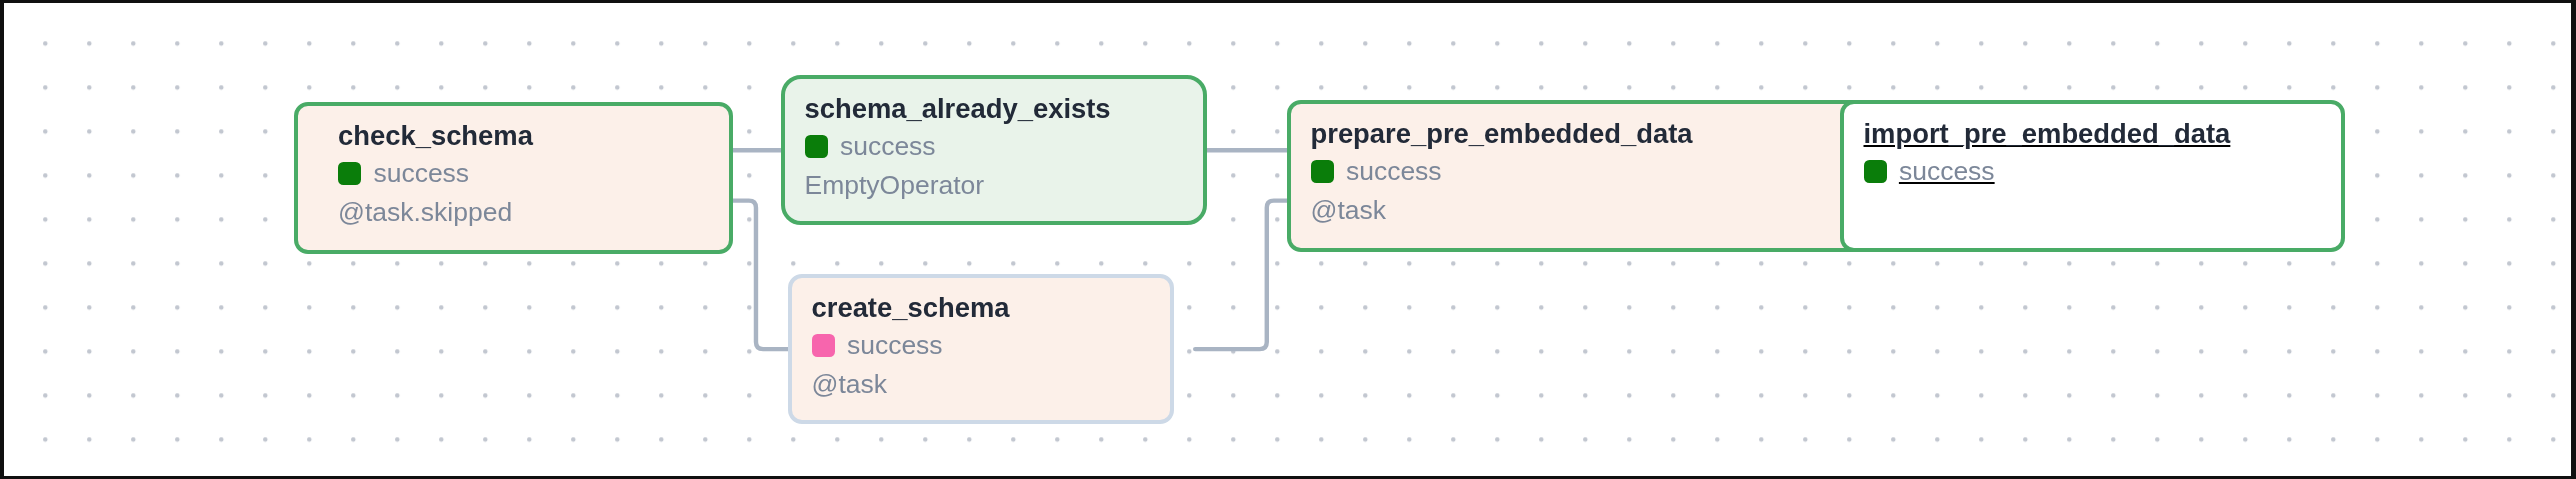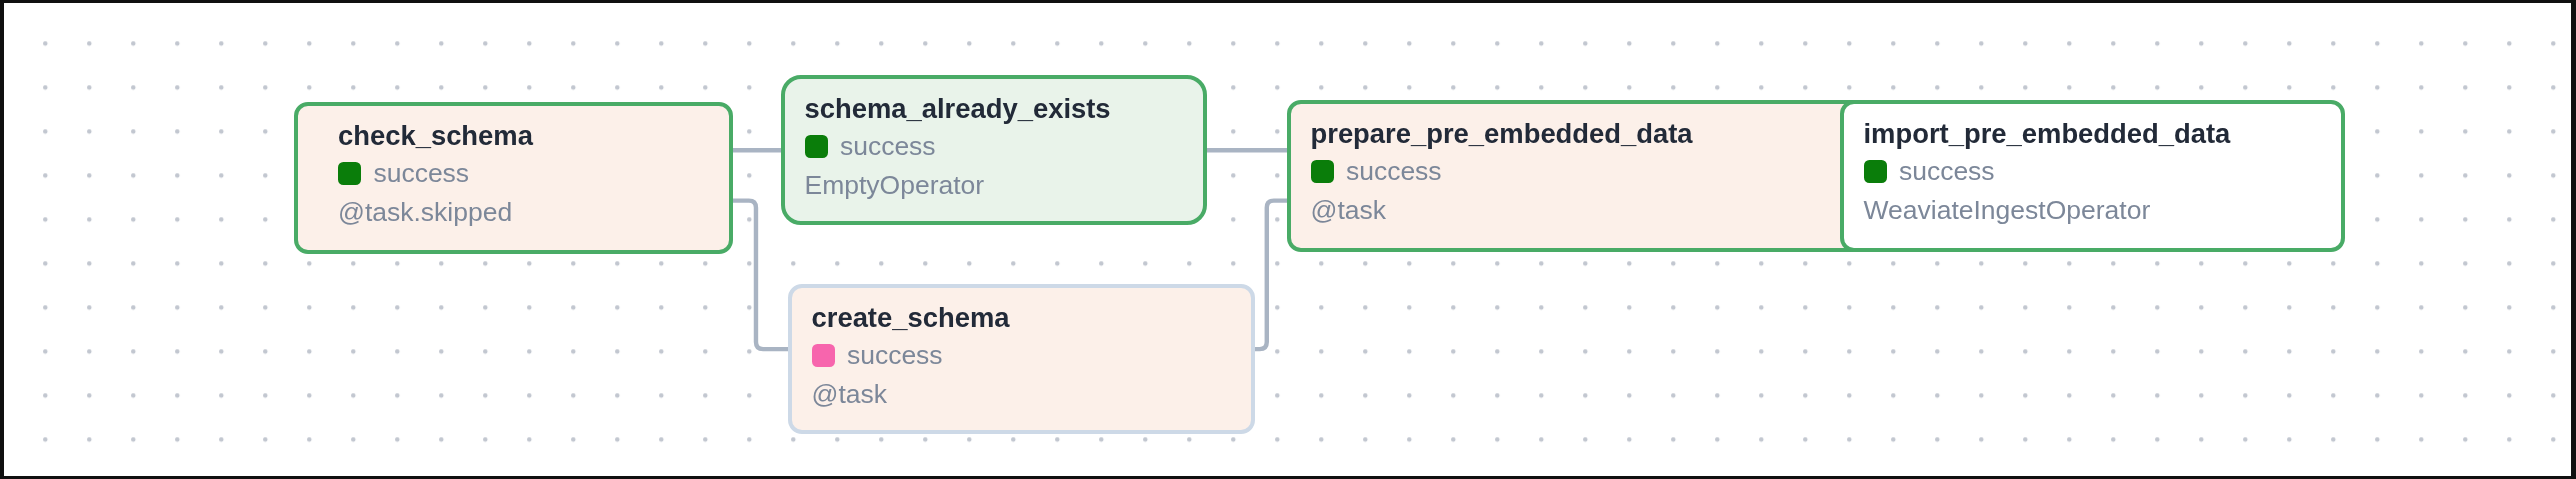--- a/index.html
+++ b/index.html
@@ -82,40 +82,39 @@
     <div class="node-operator">@task.skipped</div>
   </div>
       <div class="node" style="left: 781px; top: 75px; width: 426px; height: 150px; border-color: rgb(73, 171, 102); background: rgb(233, 243, 234); border-radius: 20px;">
     <div class="node-title">schema_already_exists</div>
     <div class="node-status">
       <span class="status-square" style="background: rgb(10, 125, 10);"></span>
       <span class="status-label">success</span>
     </div>
     <div class="node-operator">EmptyOperator</div>
   </div>
-      <div class="node" style="left: 788px; top: 284px; width: 467px; height: 150px; border-color: rgb(205, 217, 231); background: rgb(252, 240, 233);">
+      <div class="node" style="left: 788px; top: 274px; width: 386px; height: 150px; border-color: rgb(205, 217, 231); background: rgb(252, 240, 233);">
     <div class="node-title">create_schema</div>
     <div class="node-status">
       <span class="status-square" style="background: rgb(247, 101, 173);"></span>
       <span class="status-label">success</span>
     </div>
     <div class="node-operator">@task</div>
   </div>
       <div class="node" style="left: 1287px; top: 100px; width: 600px; height: 152px; border-color: rgb(73, 171, 102); background: rgb(252, 240, 233);">
     <div class="node-title">prepare_pre_embedded_data</div>
     <div class="node-status">
       <span class="status-square" style="background: rgb(10, 125, 10);"></span>
       <span class="status-label">success</span>
     </div>
     <div class="node-operator">@task</div>
   </div>
-      <div class="node" style="left: 1840px; top: 100px; width: 505px; height: 152px; border-color: rgb(73, 171, 102); background: rgb(255, 255, 255);">
+      <div class="node" style="left: 1840px; top: 100px; width: 505px; height: 152px; border-color: rgb(73, 171, 102); background: rgb(255, 255, 255); text-decoration: underline;">
     <div class="node-title">import_pre_embedded_data</div>
     <div class="node-status">
       <span class="status-square" style="background: rgb(10, 125, 10);"></span>
       <span class="status-label">success</span>
     </div>
-    <div class="node-operator">WeaviateIngestOperator</div>
   </div>
     </div>
   <div class="frame"></div>
 </div>
 
 
 </body></html>

